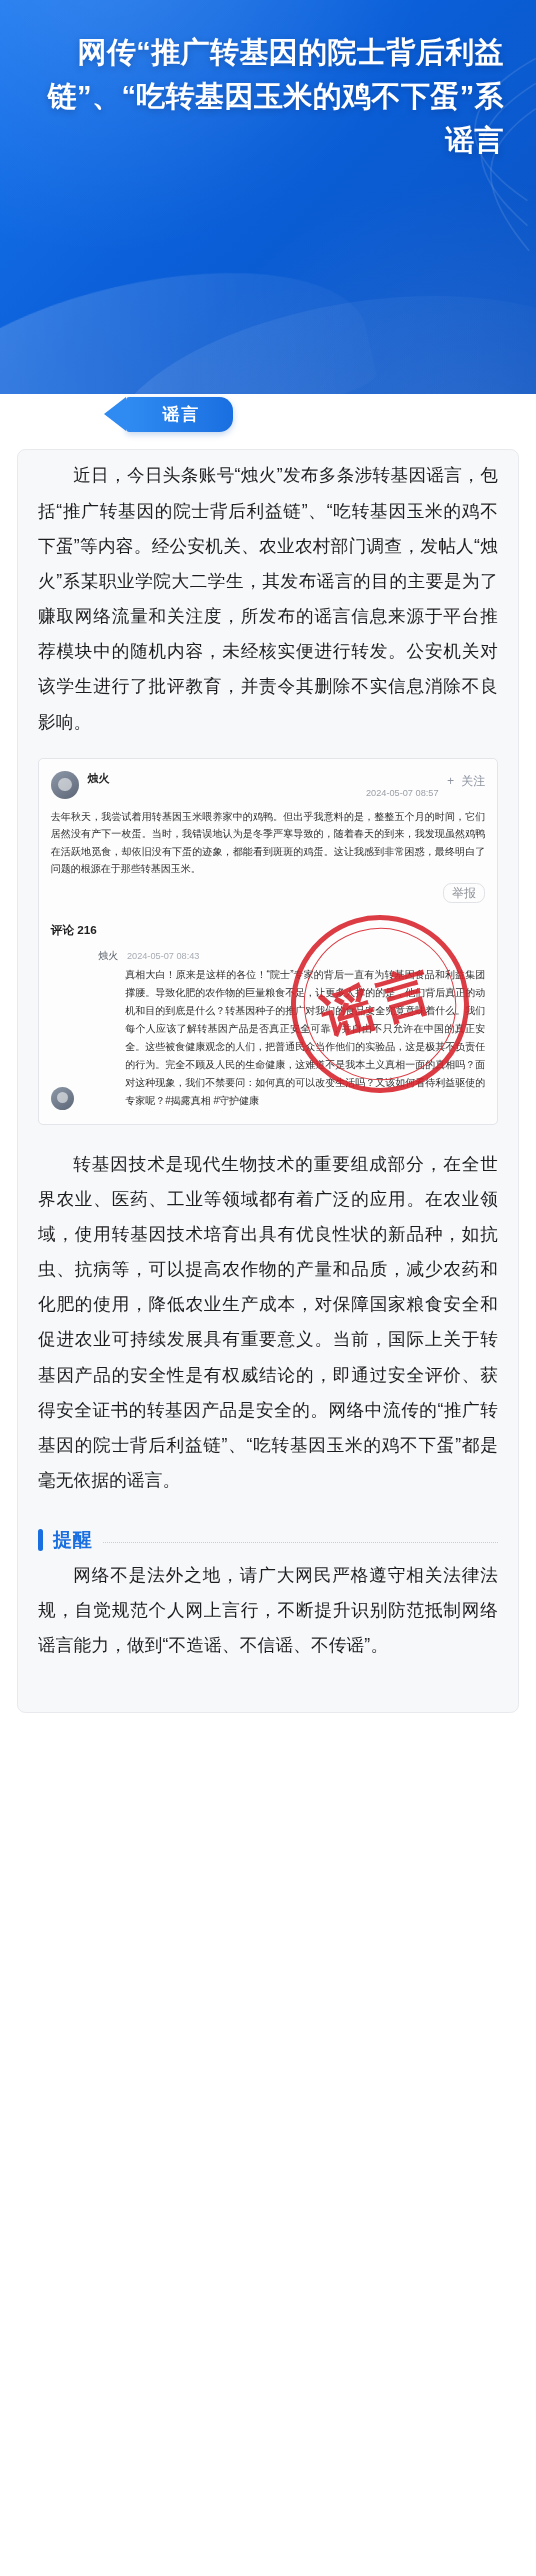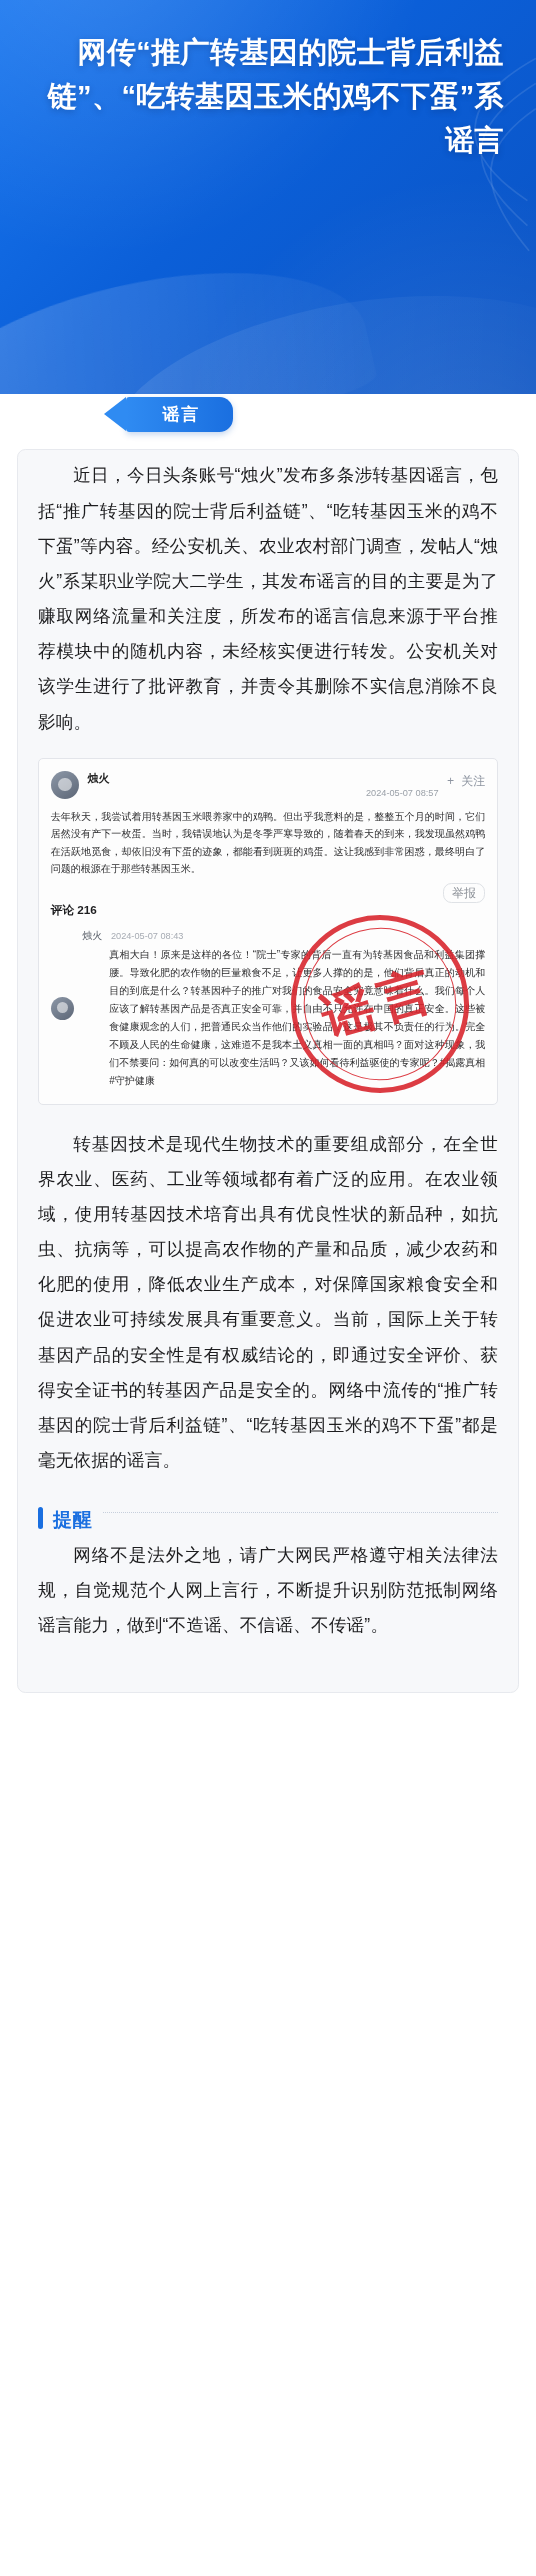--- a/index.html
+++ b/index.html
@@ -195,30 +195,30 @@
     margin-top: 5px;
   }
   .pill {
     font-size: 12px;
     color: #8b9097;
     border: 0.8px solid #dfe2e6;
     border-radius: 8.4px;
     padding: 0.8px 8.4px;
   }
   .shot-comment-hd {
-    margin-top: 0;
+    margin-top: 20px;
     font-size: 11.7px;
     font-weight: bold;
     color: #1d1d1f;
   }
   .shot-comment {
     margin-top: 8.4px;
     display: flex;
-    gap: 8px;
-    align-items: center;
+    gap: 24px;
+    align-items: flex-end;
   }
   .shot-comment .avatar { width: 23.5px; height: 23.5px; flex: 0 0 23.5px; }
   .shot-comment .avatar:after { left: 5.9px; top: 5px; width: 11.7px; height: 11.7px; }
   .cmt-user { font-size: 10px; color: #5b616b; }
   .cmt-time { font-size: 9.2px; color: #a6abb3; margin-left: 5px; }
   .cmt-text {
     font-size: 10px;
     line-height: 1.8;
     color: #2c2c2e;
     text-align: justify;
@@ -254,20 +254,21 @@
     color: #d8212a;
     font-size: 52px;
     font-weight: bold;
     letter-spacing: 6.7px;
     font-family: "DejaVu Serif", "Liberation Serif", serif;
   }
 
   
   .remind {
     display: flex;
+    align-items: center;
     gap: 10px;
     margin: 28.5px 0 5px 0;
   }
   .remind-bar {
     width: 5px;
     height: 22px;
     background: #1a6fe0;
     border-radius: 2.5px;
     flex: 0 0 5px;
   }

